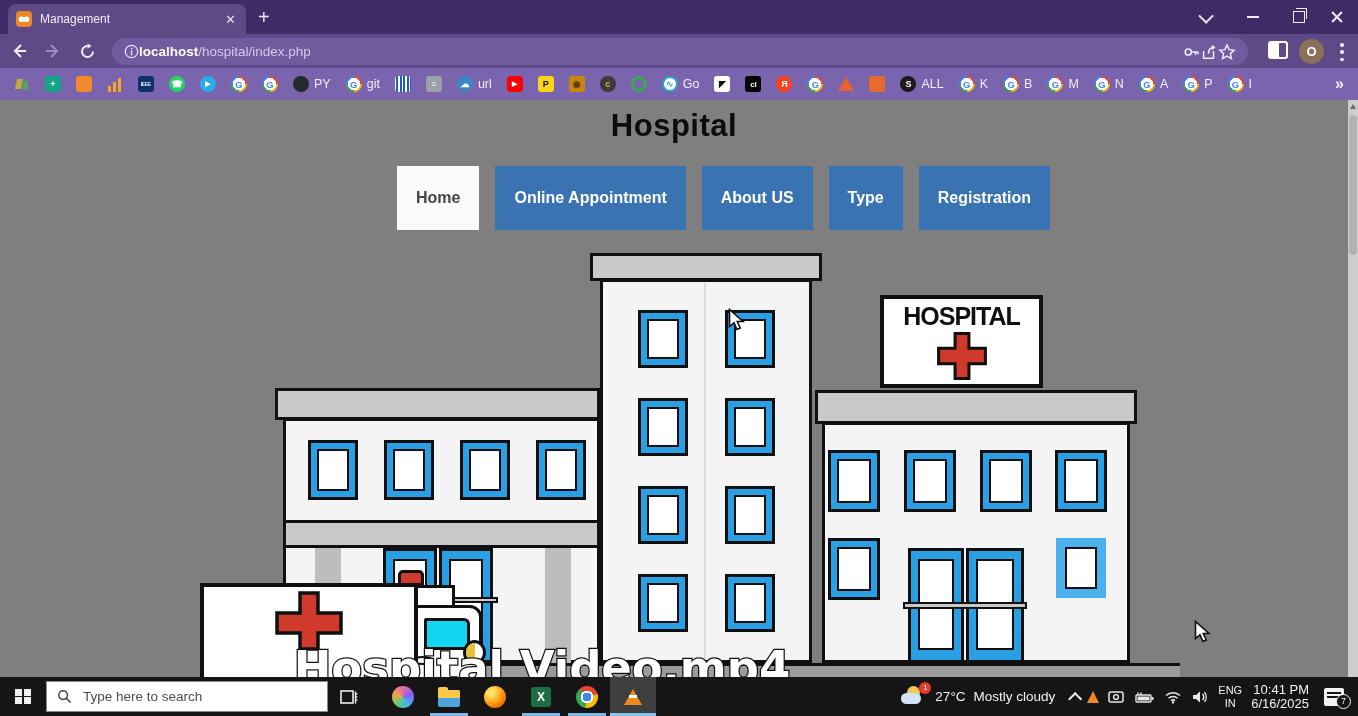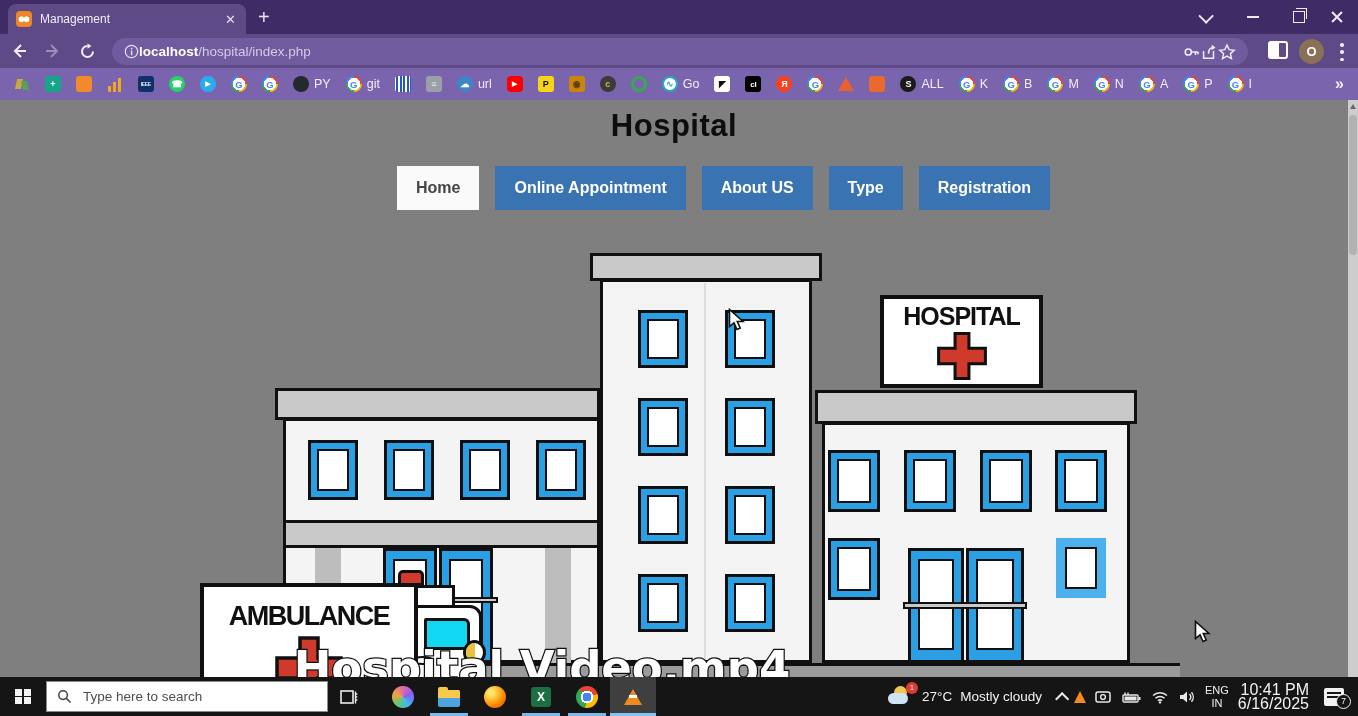--- a/index.html
+++ b/index.html
@@ -59,21 +59,21 @@
   .bmi.bars3{background-color:transparent!important;background-image:linear-gradient(#f5a623,#f5a623),linear-gradient(#f5a623,#f5a623),linear-gradient(#f5a623,#f5a623);
     background-size:3px 6px,3px 10px,3px 14px;background-position:1px bottom,6px bottom,11px bottom;background-repeat:no-repeat;}
   .bmlabel{color:#f3eefc;font-size:12.5px;}
   .bmoverflow{margin-left:auto;color:#f3eefc;font-size:16px;font-weight:bold;}
 
   
   .page{position:absolute;left:0;top:100px;width:1358px;height:577px;background:#7f7f7f;overflow:hidden;}
   .pagetitle{position:absolute;left:0;top:8px;width:1348px;text-align:center;
     font-size:31px;font-weight:800;color:#0d0d0d;letter-spacing:0.5px;}
   .nav{position:absolute;left:397px;top:66px;display:flex;gap:16px;}
-  .navbtn{background:#3a73b1;color:#fff;font-size:16px;font-weight:bold;padding:13px 19px;white-space:nowrap;}
+  .navbtn{background:#3a73b1;color:#fff;font-size:16px;font-weight:bold;padding:23px 19px;white-space:nowrap;}
   .navbtn.active{background:#fafafa;color:#454545;}
 
   
   .scene{position:absolute;inset:0;}
   .outl{border:3px solid #101010;box-sizing:border-box;position:absolute;}
   .roof{background:#c9c9c9;z-index:1;}
   .wall{background:#f4f4f4;}
   .bw{position:absolute;box-sizing:border-box;background:#2b9fe3;border:3px solid #101010;z-index:1;}
   .bw i{position:absolute;inset:6px;background:#fff;border:2px solid #101010;display:block;}
   .bw.light{border-color:#4cb0ec;background:#4cb0ec;}
@@ -126,21 +126,21 @@
   .weather{display:flex;align-items:center;gap:8px;margin-right:4px;}
   .wicon{position:relative;width:26px;height:22px;}
   .wicon .moon{position:absolute;left:6px;top:0;width:13px;height:13px;border-radius:50%;background:#f0c850;}
   .wicon .cloud{position:absolute;left:0;top:7px;width:20px;height:11px;border-radius:8px;background:#cfe4f5;}
   .wicon .badge{position:absolute;right:-4px;top:-4px;width:12px;height:12px;border-radius:50%;background:#e23b2e;color:#fff;font-size:8px;display:flex;align-items:center;justify-content:center;}
   .wtxt{font-size:13.5px;}
   .upchev{width:8px;height:8px;border-top:2px solid #e8e8e8;border-right:2px solid #e8e8e8;transform:rotate(-45deg) translateY(3px);}
   .minicone{width:0;height:0;border-left:6px solid transparent;border-right:6px solid transparent;border-bottom:12px solid #f08a1d;}
   .trayico{display:flex;align-items:center;justify-content:center;}
   .langblk{font-size:11px;line-height:13px;text-align:center;}
-  .clockblk{font-size:16px;line-height:14px;text-align:right;}
+  .clockblk{font-size:13px;line-height:14px;text-align:right;}
   .notif{position:relative;width:20px;height:18px;margin-left:6px;margin-right:6px;}
   .notif .box{position:absolute;inset:0;background:#f2f2f2;border-radius:2px;}
   .notif .box::after{content:"";position:absolute;left:3px;top:4px;width:14px;height:2px;background:#151515;box-shadow:0 4px 0 #151515;}
   .notif .nbadge{position:absolute;right:-7px;bottom:-3px;width:13px;height:13px;border-radius:50%;background:#151515;border:1.5px solid #f2f2f2;color:#f2f2f2;font-size:9px;display:flex;align-items:center;justify-content:center;}
 </style>
 </head>
 <body>
 
 <div class="screen">
 
@@ -438,21 +438,20 @@
       <div class="outl van" style="left:398px;top:470px;width:26px;height:16px;background:#cf3a2c;border-radius:5px 5px 0 0"></div>
       <div class="outl van" style="left:402px;top:485px;width:53px;height:95px;background:#fff"></div>
       <div class="outl van" style="left:412px;top:505px;width:70px;height:75px;background:#fff;border-radius:0 12px 0 0"></div>
       <div class="outl van" style="left:424px;top:518px;width:46px;height:32px;background:#12d7f2;border-radius:2px 6px 2px 2px"></div>
       <div class="van" style="position:absolute;left:412px;top:556px;width:22px;height:9px;background:#fff;border:2.5px solid #101010;border-radius:50%;box-sizing:border-box"></div>
       <div class="van" style="position:absolute;left:463px;top:540px;width:23px;height:25px;background:#fff;border:3px solid #101010;border-radius:50%;box-sizing:border-box;overflow:hidden">
           <span style="position:absolute;left:0;top:0;width:9px;height:25px;background:#e8c23a;display:block"></span>
         </div>
 
       <div class="asign">
-        <div class="txt">AMBULANCE</div>
         <svg width="68" height="60" viewBox="0 0 68 60" style="display:block;margin:4px auto 0">
           <path d="M25 2 h18 v20 h23 v20 h-23 v16 h-18 v-16 h-23 v-20 h23 z" fill="#cf3a2c" stroke="#101010" stroke-width="3.5"></path>
         </svg>
       </div>
 
       <div class="caption">Hospital Video.mp4</div>
 
       <svg class="cursor" style="left:728px;top:208px" width="17" height="24" viewBox="0 0 17 24">
         <path d="M1.5 1.5 L1.5 18.5 L6 14.8 L9 21.5 L12.2 20 L9.3 13.5 L15 13.5 Z" fill="#fff" stroke="#101010" stroke-width="1.6"></path>
       </svg>

